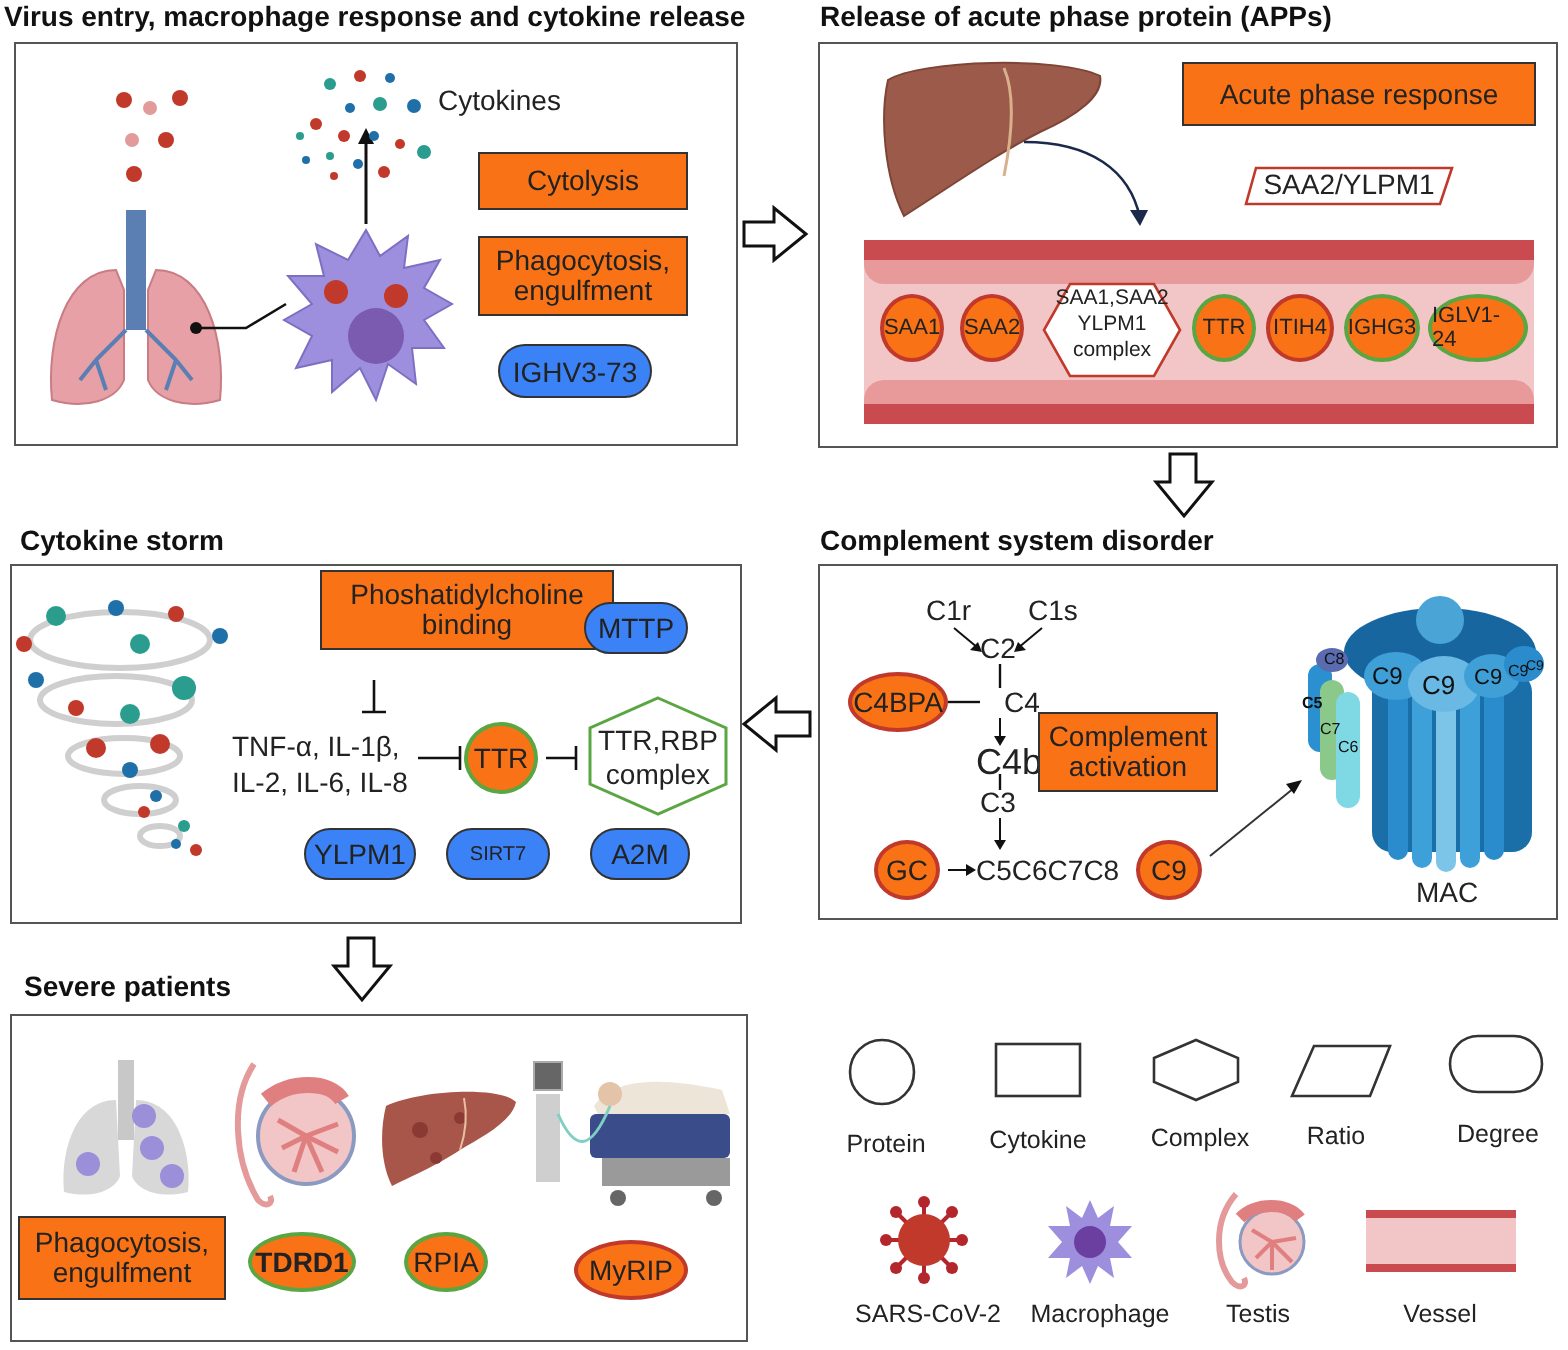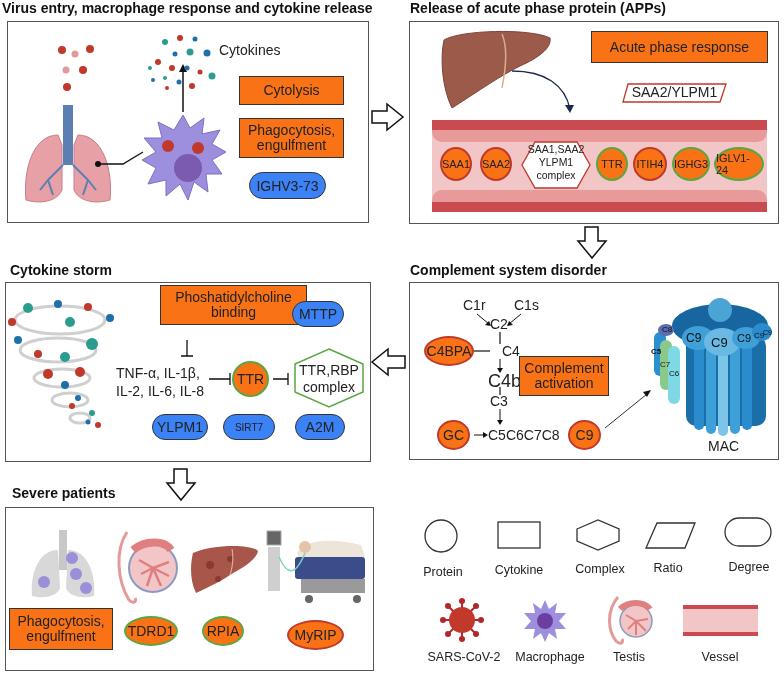--- a/index.html
+++ b/index.html
@@ -311,21 +311,21 @@
   <path d="M32 26 C40 14 60 10 96 18 L100 30 L34 30 Z" fill="#ece5d8"></path>
   <circle cx="40" cy="20" r="6" fill="#e4c4a8"></circle>
   <rect x="36" y="52" width="64" height="14" fill="#9a9a9a"></rect>
   <circle cx="44" cy="72" r="4" fill="#666"></circle>
     <circle cx="92" cy="72" r="4" fill="#666"></circle>
   <path d="M14 30 C22 48 30 50 40 26" stroke="#7fcfc4" stroke-width="1.5" fill="none"></path>
 </svg>
 
 <div class="pathway" style="left:9px;top:608px;width:104px;height:42px;font-size:14px;">Phagocytosis,
 engulfment</div>
-<div class="prot green" style="left:124px;top:616px;width:54px;height:30px;font-size:14px;">TDRD1</div>
+<div class="prot green" style="left:124px;top:616px;width:54px;height:30px;font-size:14px;font-weight:bold;">TDRD1</div>
 <div class="prot green" style="left:202px;top:616px;width:42px;height:30px;font-size:14px;">RPIA</div>
 <div class="prot red" style="left:287px;top:620px;width:57px;height:30px;font-size:14px;">MyRIP</div>
 
 <svg style="left:424px;top:519px;" width="38" height="36">
     <circle cx="17" cy="17" r="16" fill="#fff" stroke="#333" stroke-width="1.3"></circle>
   </svg>
 <svg style="left:497px;top:521px;" width="44" height="30">
     <rect x="1" y="1" width="42" height="26" fill="#fff" stroke="#333" stroke-width="1.3"></rect>
   </svg>
 <svg style="left:576px;top:519px;" width="44" height="32">

